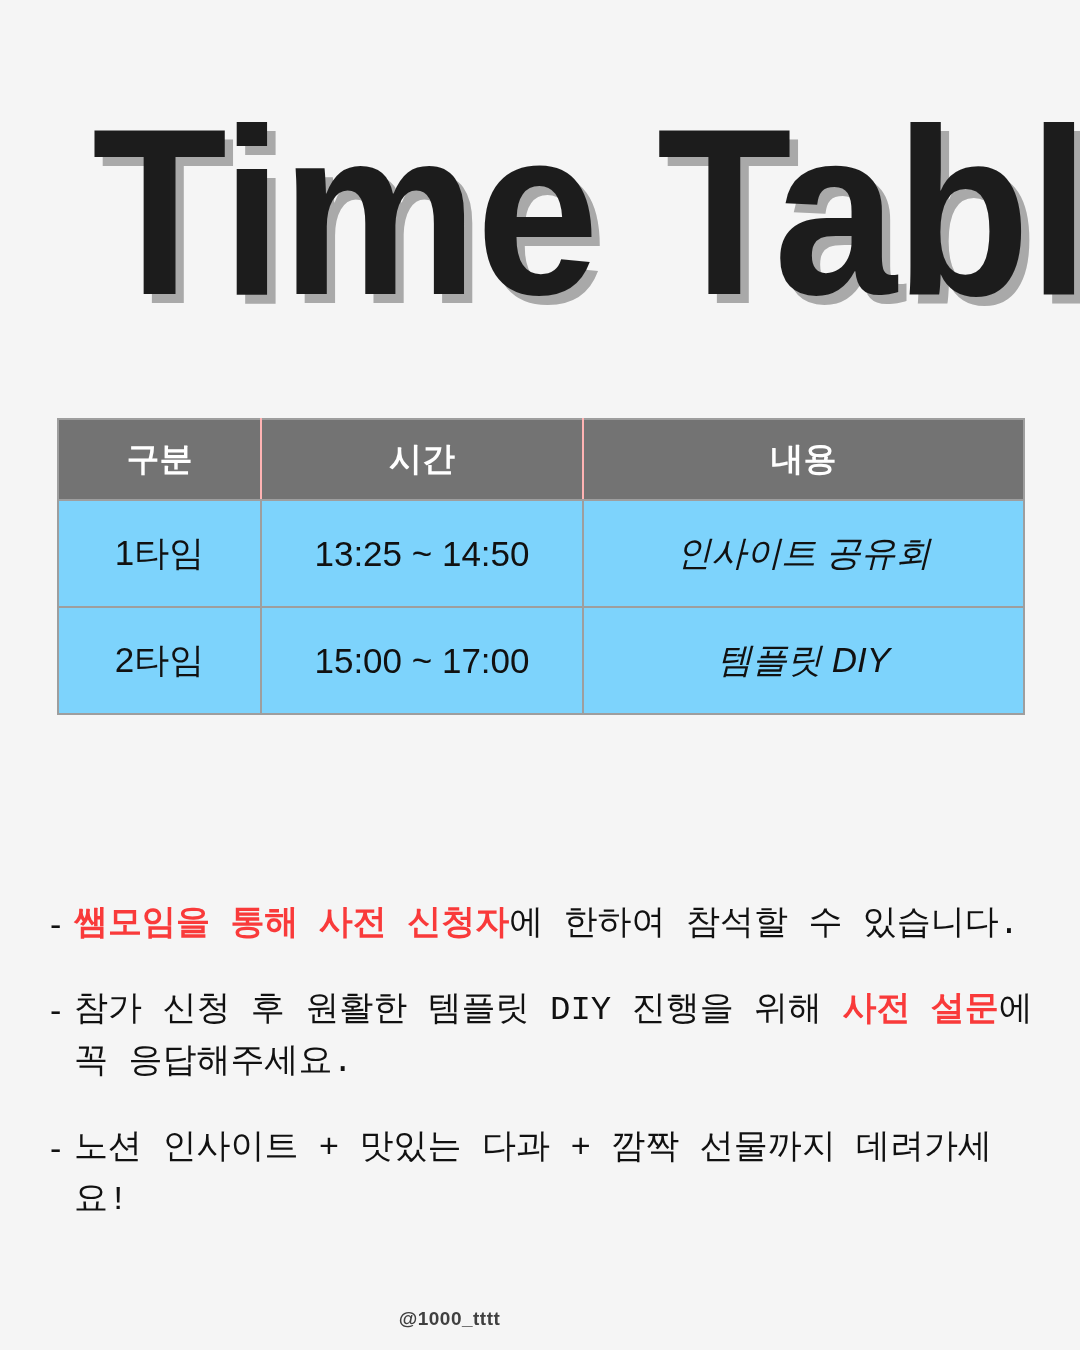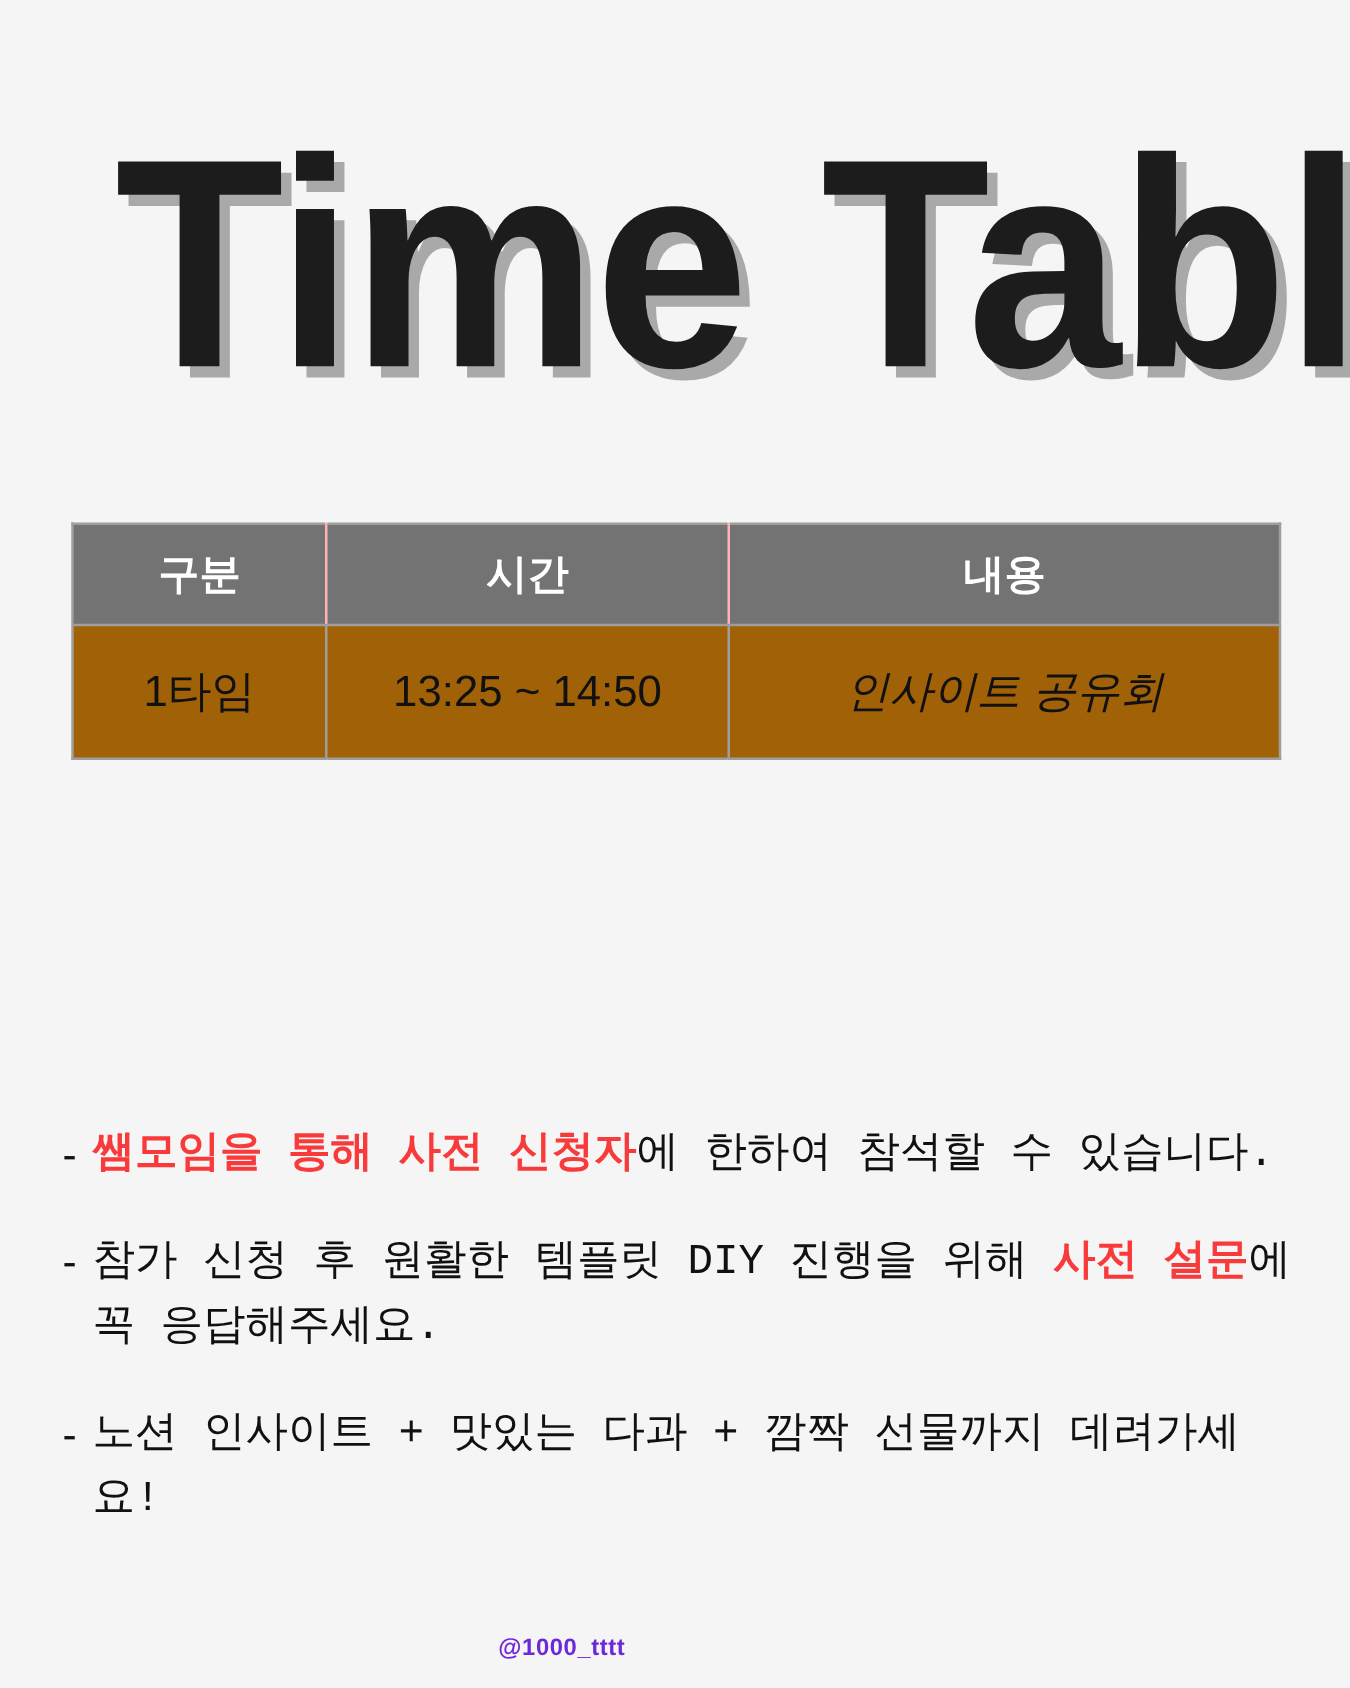--- a/index.html
+++ b/index.html
@@ -61,21 +61,21 @@
     height: 79px;
     padding: 0;
     text-align: center;
     vertical-align: middle;
     border-right: 2px solid #ffb3b3;
     border-bottom: 2px solid #9e9e9e;
   }
   .schedule-table th:last-child { border-right: none; }
 
   .schedule-table td {
-    background: #a16207;
+    background: #7dd3fc;
     color: #111111;
     font-size: 35px;
     font-weight: 400;
     height: 105px;
     padding: 0;
     text-align: center;
     vertical-align: middle;
     border-right: 2px solid #9e9e9e;
     border-bottom: 2px solid #9e9e9e;
   }
@@ -119,21 +119,21 @@
   
   .footer-handle {
     position: absolute;
     left: 0;
     top: 1308px;
     width: 899px;
     text-align: center;
     font-size: 19px;
     font-weight: 700;
     letter-spacing: 0.5px;
-    color: #6d28d9;
+    color: #404040;
   }
 </style>
 </head>
 <body>
 
 <div class="title-wrap">
   <div class="title">Time Table</div>
 </div>
 
 <table class="schedule-table">
@@ -148,20 +148,25 @@
       <th>시간</th>
       <th>내용</th>
     </tr>
   </thead>
   <tbody>
     <tr>
       <td>1타임</td>
       <td>13:25 ~ 14:50</td>
       <td>인사이트 공유회</td>
     </tr>
+    <tr>
+      <td>2타임</td>
+      <td>15:00 ~ 17:00</td>
+      <td>템플릿 DIY</td>
+    </tr>
   </tbody>
 </table>
 
 <div class="notes">
   <div class="note">
     <span class="dash">-</span>
     <span class="note-text"><span class="hl">쌤모임을 통해 사전 신청자</span><span>에 한하여 참석할 수 있습니다.</span></span>
   </div>
   <div class="note">
     <span class="dash">-</span>

